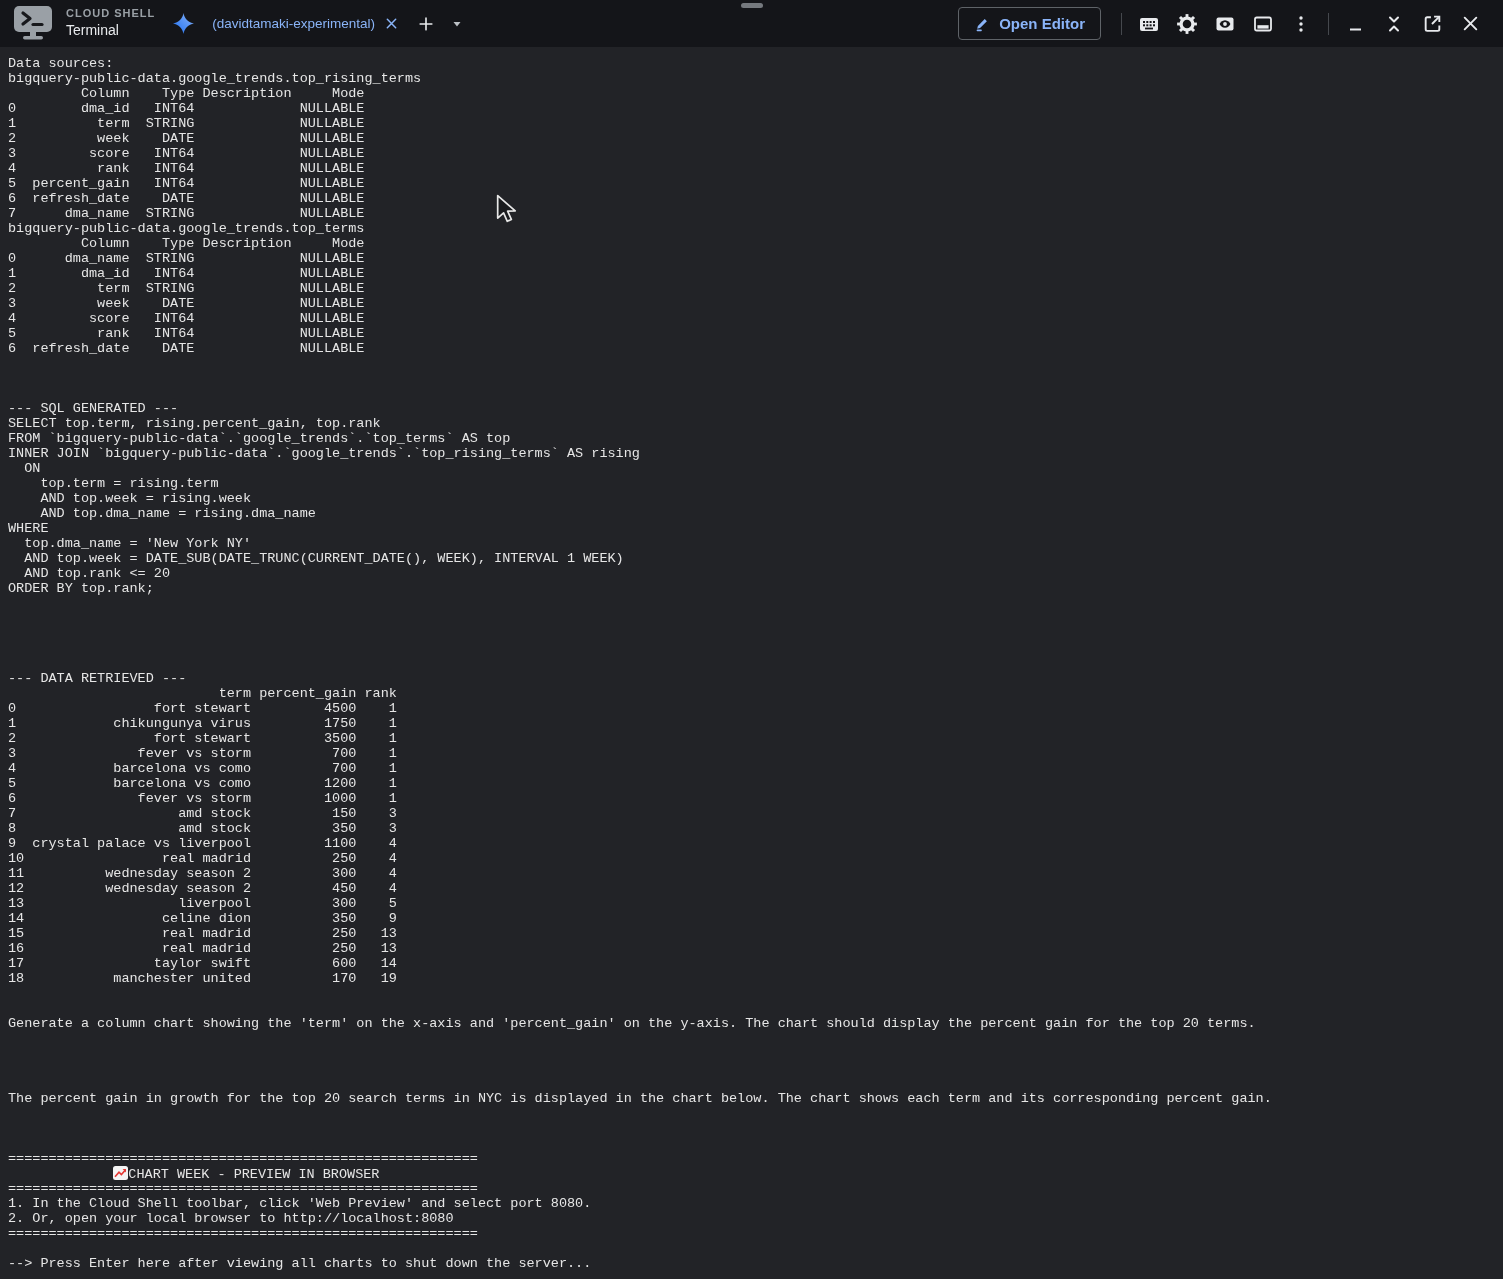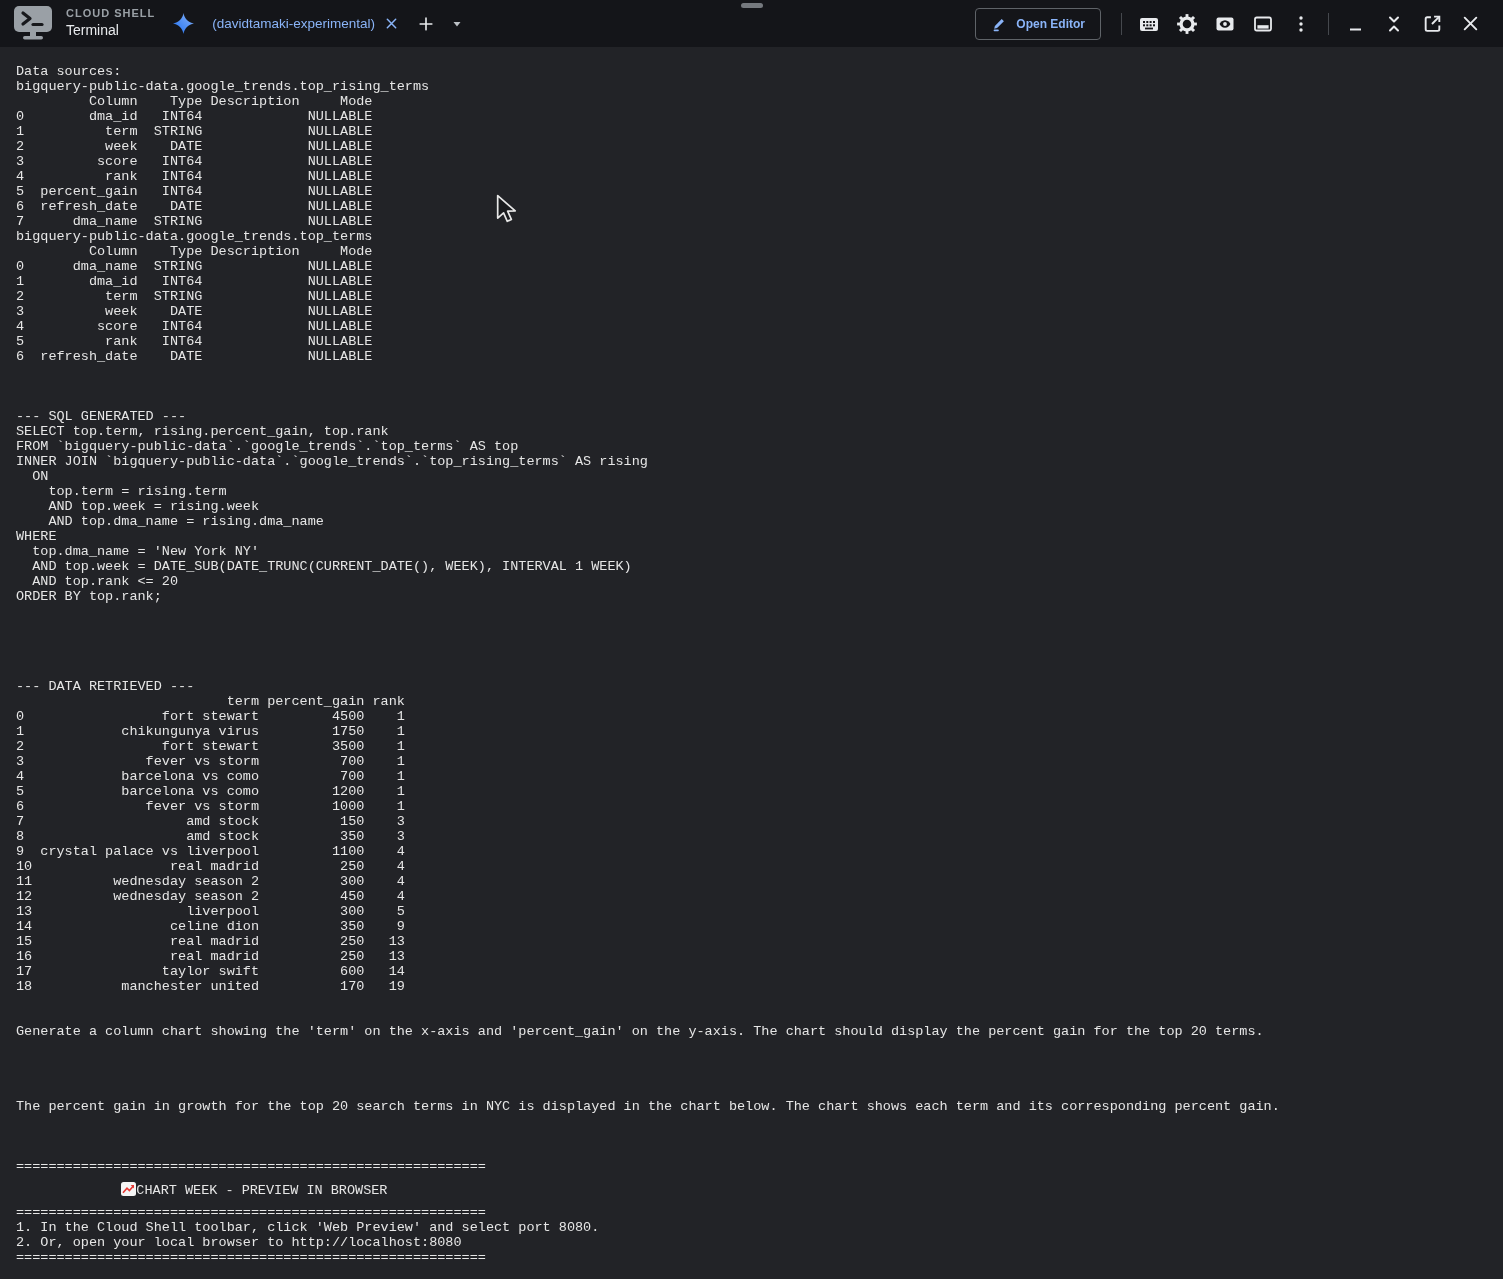--- a/index.html
+++ b/index.html
@@ -59,36 +59,36 @@
     display: flex; align-items: center; justify-content: center;
     cursor: pointer;
   }
   .header-right { display: flex; align-items: center; height: 100%; }
   .open-editor-btn {
     display: flex; align-items: center; gap: 9px;
     background: none;
     border: 1px solid #5f6368; border-radius: 4px;
     color: #8ab4f8;
     font-family: "Liberation Sans", sans-serif;
-    font-size: 12px; font-weight: bold;
+    font-size: 15px; font-weight: bold;
     padding: 7px 15px;
     margin-right: 12px;
     cursor: pointer;
   }
   .vdiv { width: 1px; height: 22px; background: #45484d; margin: 0 8px; }
 
   
   .terminal {
     position: relative;
     height: 1232px;
     padding: 9px 8px 0 8px;
     background: #222327;
   }
   .terminal pre, .term-line {
-    margin: 8px;
+    margin: 0;
     font-family: "Liberation Mono", monospace;
     font-size: 13.5px;
     line-height: 15px;
     color: #e6e6e6;
     white-space: pre;
   }
   .term-line { display: block; height: 15px; }
   .chart-emoji {
     display: inline-block;
     width: 15px; height: 14px;

